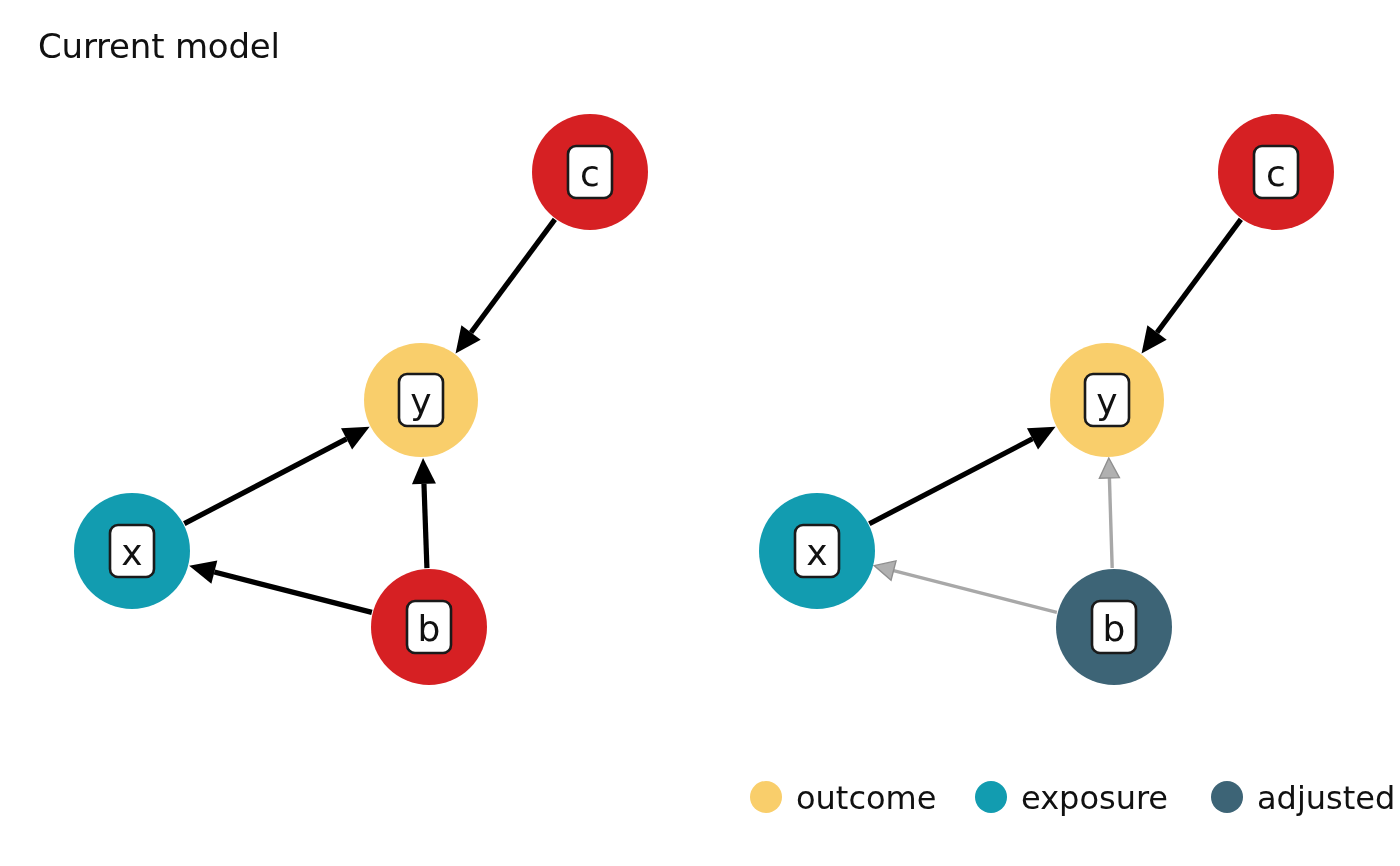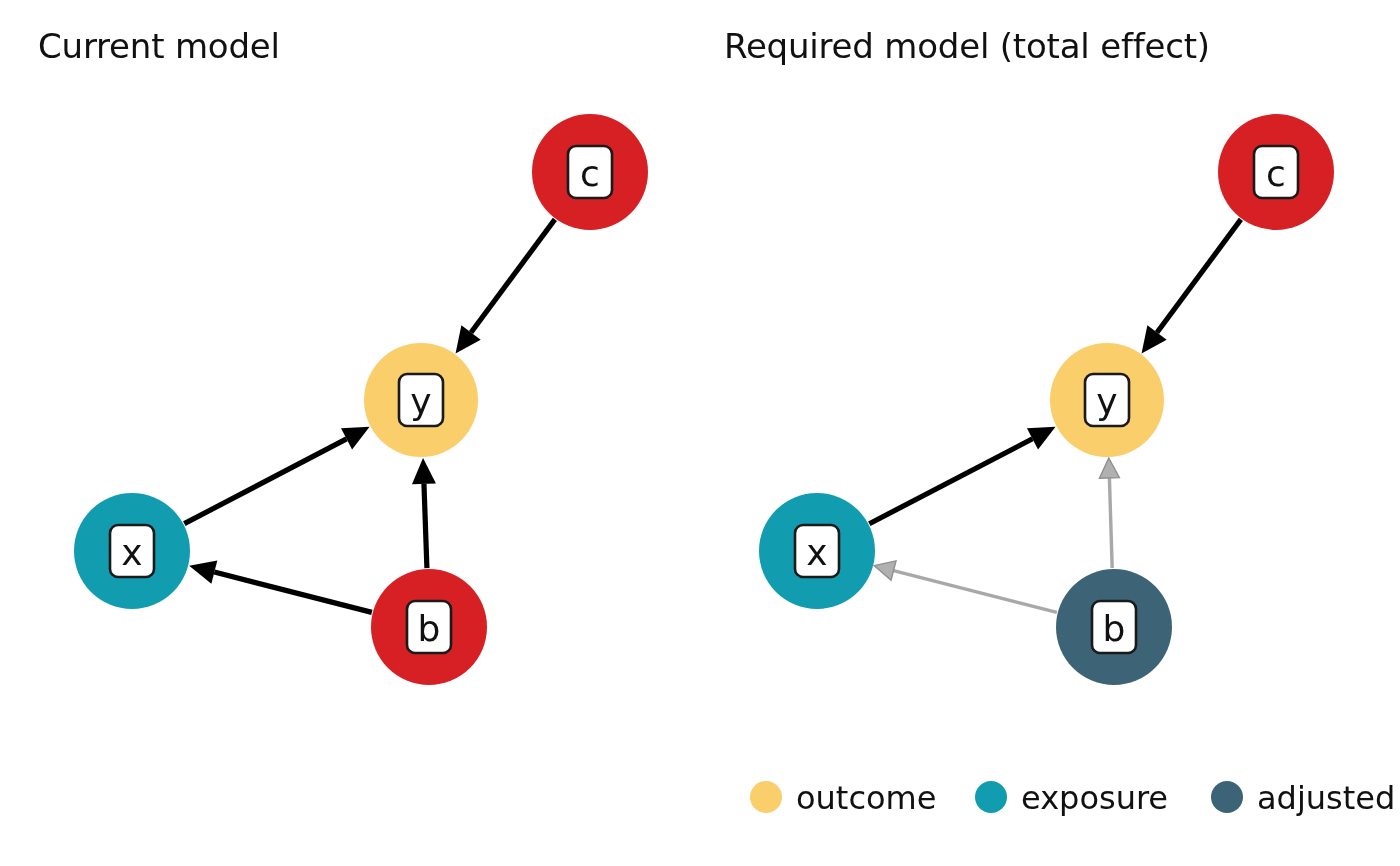--- a/index.html
+++ b/index.html
@@ -64,21 +64,20 @@
     dominant-baseline: central;
   }
 </style>
 </head>
 <body>
 
 <div id="stage">
 
   <div class="panel-title" id="title-left">Current model</div>
 
-  <div class="panel-title" id="title-right">Required model (total effect)</div>
 
   <svg class="graph" id="graph-svg" viewBox="0 0 1400 866">
     <g id="edges-layer">
         <g>
           <line x1="554.8666612324669" y1="219.39882389939385" x2="471.02034671987775" y2="332.5169286856087" class="edge-black" stroke-linecap="butt"></line>
           <polygon points="455.5378584494394,353.404545997206 461.379907960679,325.37116486848333 480.6607854790765,339.6626925027341" class="head-black"></polygon>
         </g>
         <g>
           <line x1="184.29236521620356" y1="523.6776915306341" x2="346.54985291252376" y2="438.8995578207921" class="edge-black" stroke-linecap="butt"></line>
           <polygon points="369.59394605864736,426.8592184953088 352.10693260120837,449.535293119003 340.99277322383915,428.2638225225812" class="head-black"></polygon>

